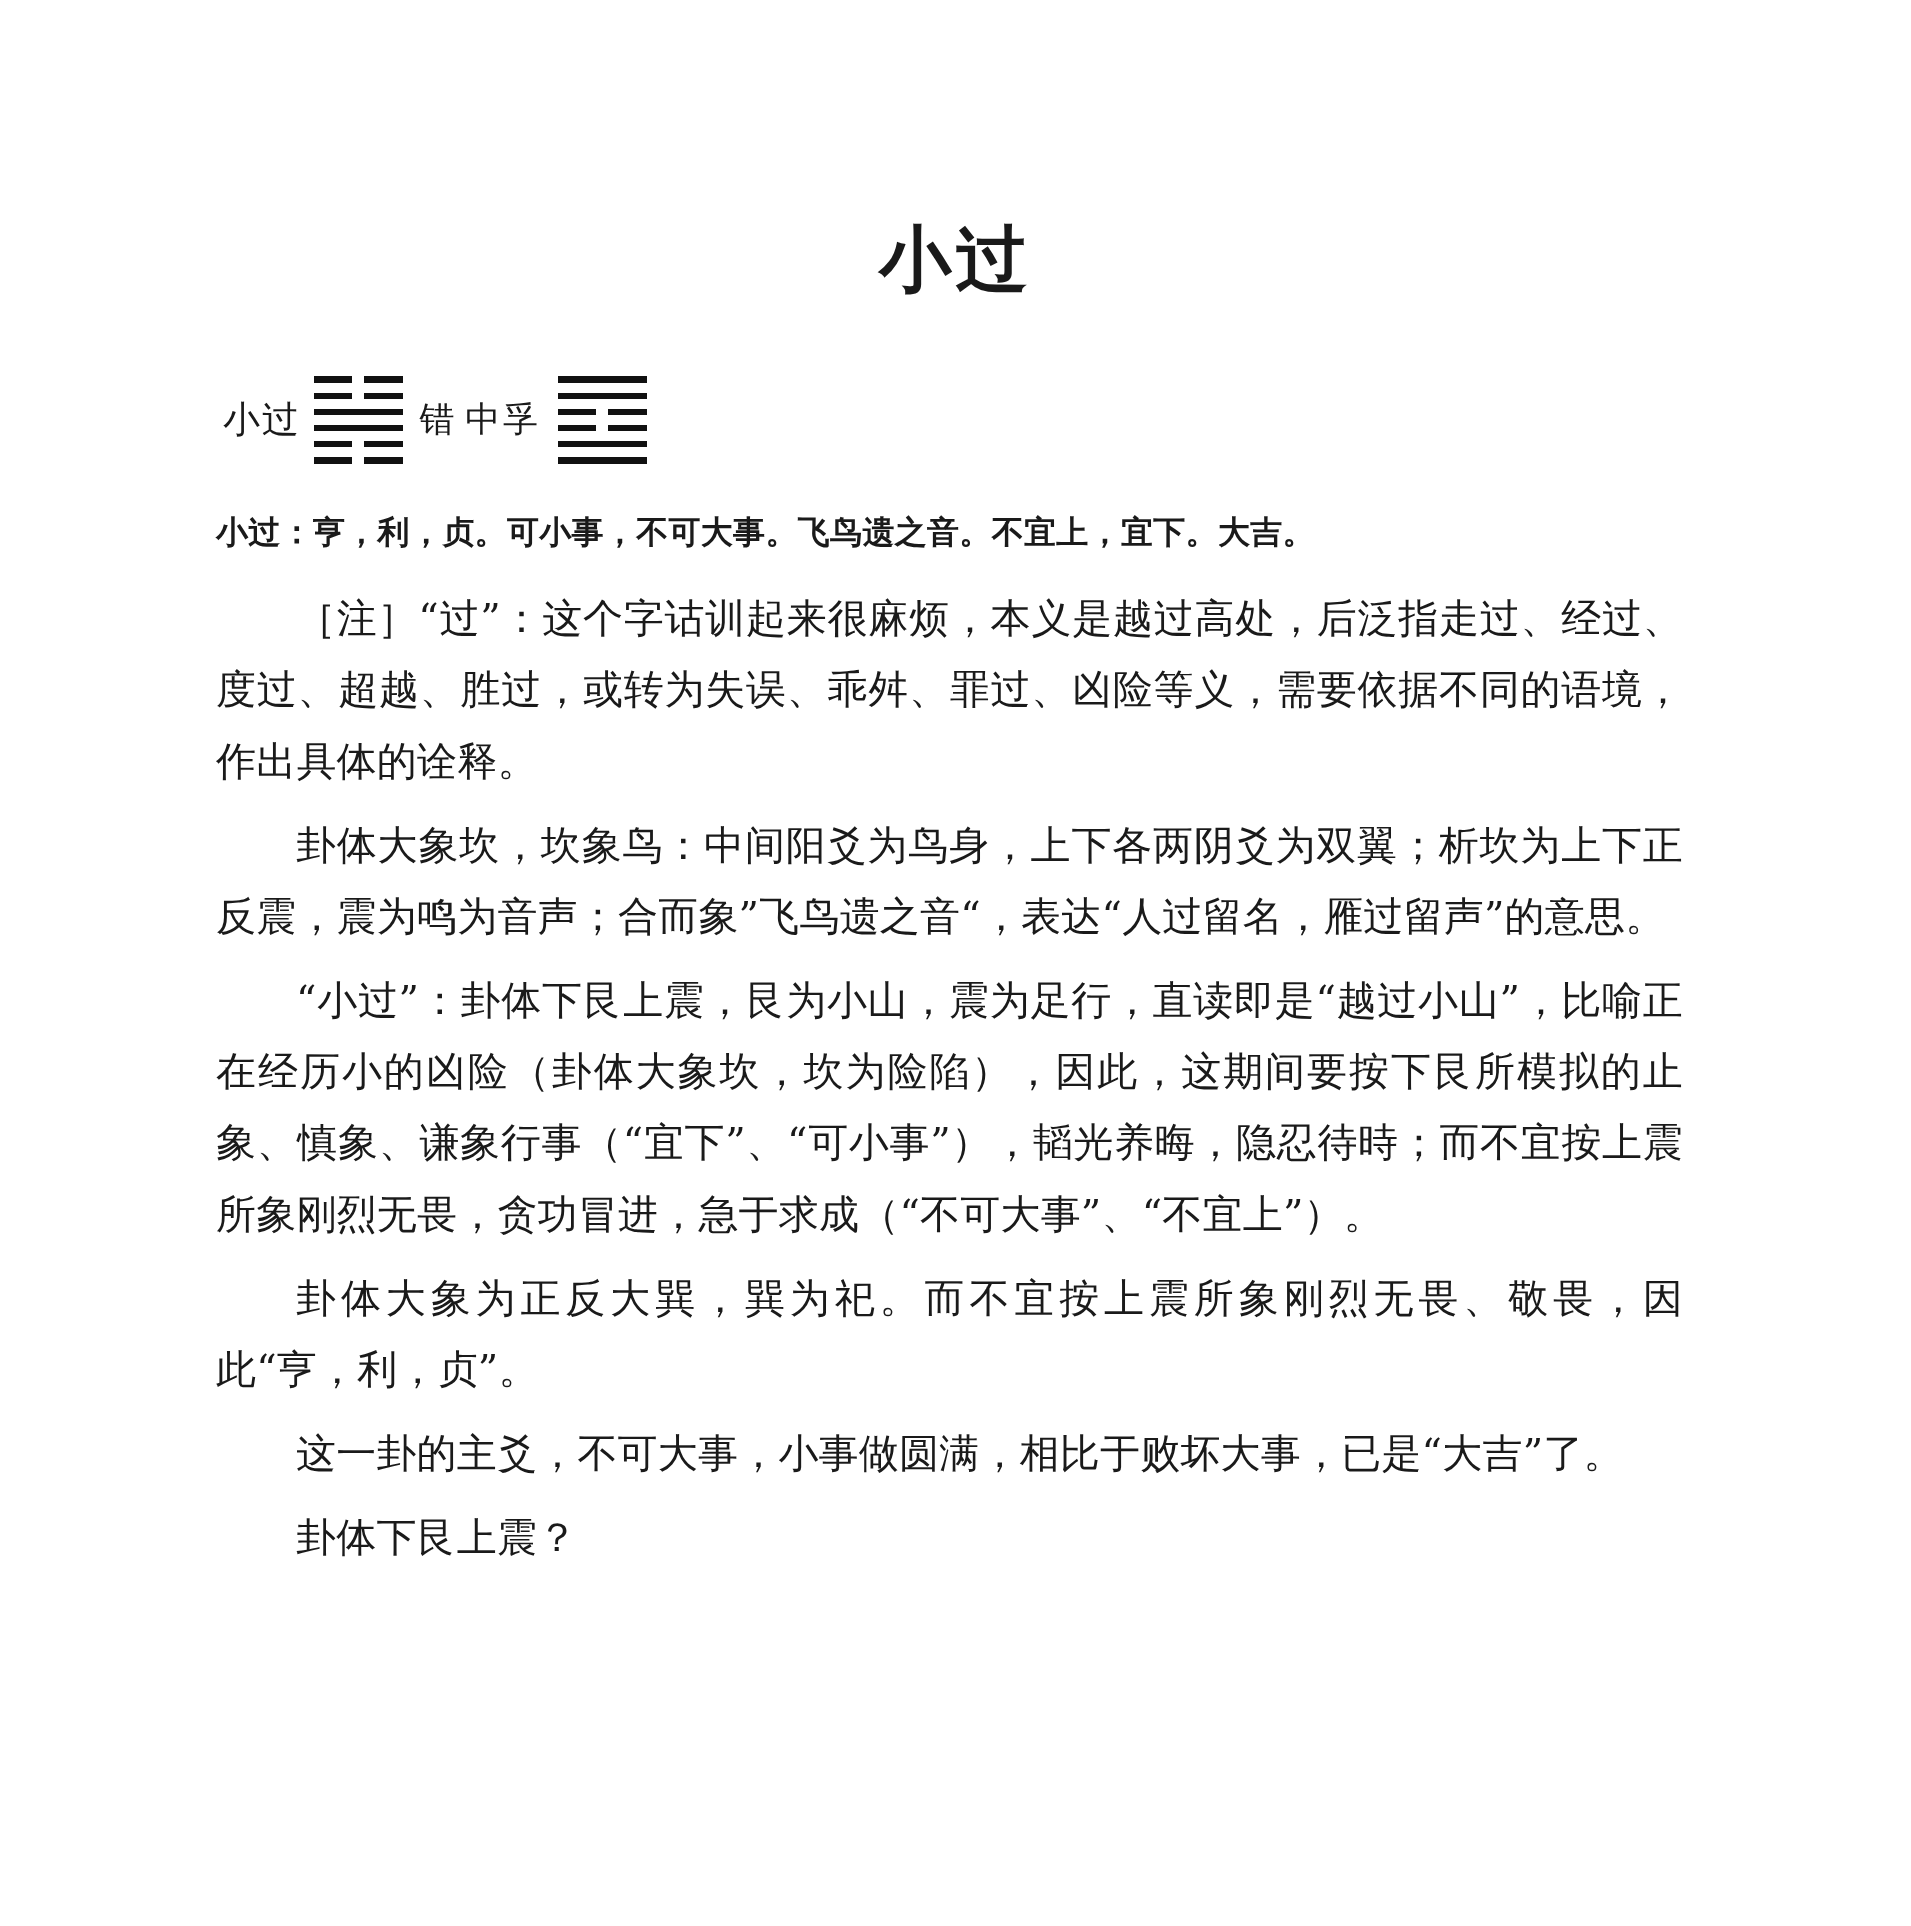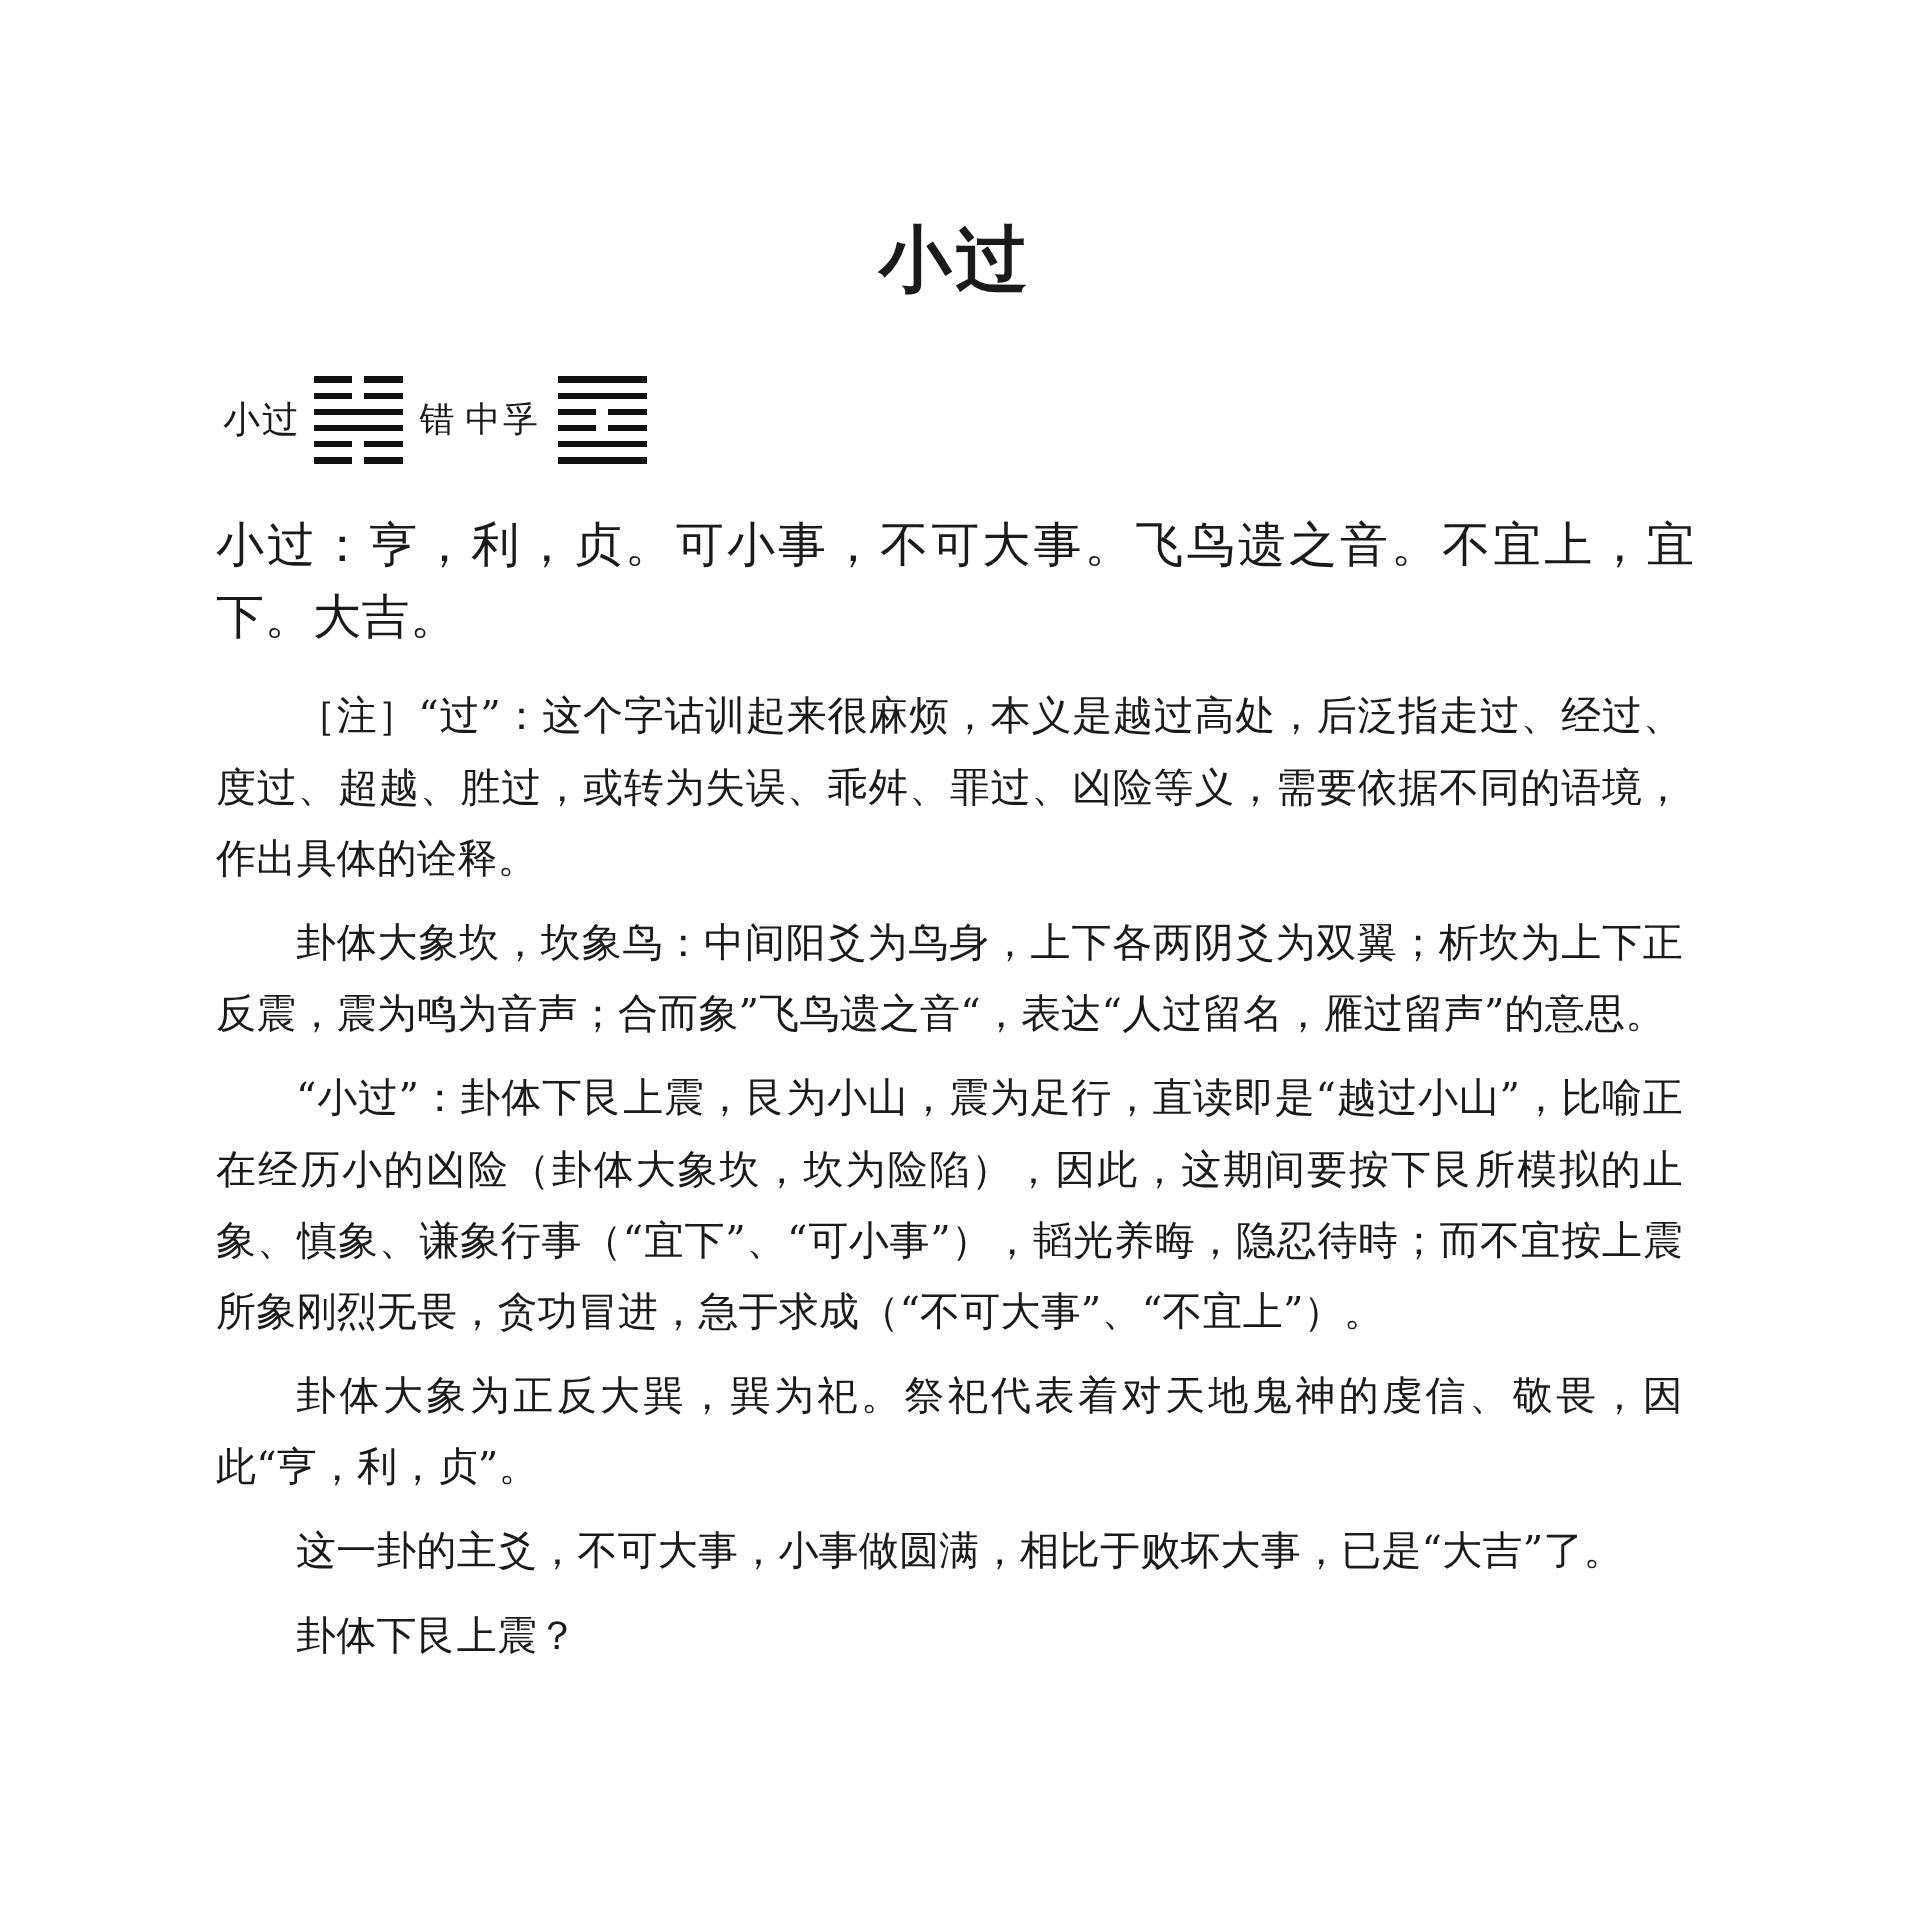--- a/index.html
+++ b/index.html
@@ -63,22 +63,22 @@
   .hex-line.yang .seg { width: 100%; }
   .hex-line.yin .seg { width: 43%; }
 
   .hex-mid {
     font-size: 35px;
     letter-spacing: 0.08em;
     padding: 0 3.9px;
   }
 
   .gua-text {
-    font-size: 48px;
-    font-weight: normal;
+    font-size: 32px;
+    font-weight: bold;
     line-height: 1.52;
     letter-spacing: 0.01em;
     margin: 15.4px 0 27px 0;
     text-align: justify;
   }
 
   p.body {
     font-size: 40px;
     line-height: 1.78;
     text-indent: 2em;
@@ -147,18 +147,18 @@
           <i class="seg"></i>
         </span>
     </span>
   </div>
 
   <div class="gua-text">小过：亨，利，贞。可小事，不可大事。飞鸟遗之音。不宜上，宜下。大吉。</div>
 
   <p class="body">［注］“过”：这个字诂训起来很麻烦，本义是越过高处，后泛指走过、经过、度过、超越、胜过，或转为失误、乖舛、罪过、凶险等义，需要依据不同的语境，作出具体的诠释。</p>
   <p class="body">卦体大象坎，坎象鸟：中间阳爻为鸟身，上下各两阴爻为双翼；析坎为上下正反震，震为鸣为音声；合而象”飞鸟遗之音“，表达“人过留名，雁过留声”的意思。</p>
   <p class="body">“小过”：卦体下艮上震，艮为小山，震为足行，直读即是“越过小山”，比喻正在经历小的凶险（卦体大象坎，坎为险陷），因此，这期间要按下艮所模拟的止象、慎象、谦象行事（“宜下”、“可小事”），韬光养晦，隐忍待時；而不宜按上震所象刚烈无畏，贪功冒进，急于求成（“不可大事”、“不宜上”）。</p>
-  <p class="body">卦体大象为正反大巽，巽为祀。祭祀代表着对天地鬼神的虔信、敬畏，因此“亨，利，贞”。</p>
+  <p class="body">卦体大象为正反大巽，巽为祀。而不宜按上震所象刚烈无畏、敬畏，因此“亨，利，贞”。</p>
   <p class="body">这一卦的主爻，不可大事，小事做圆满，相比于败坏大事，已是“大吉”了。</p>
   <p class="body">卦体下艮上震？</p>
 
 </div>
 
 
 </body></html>

